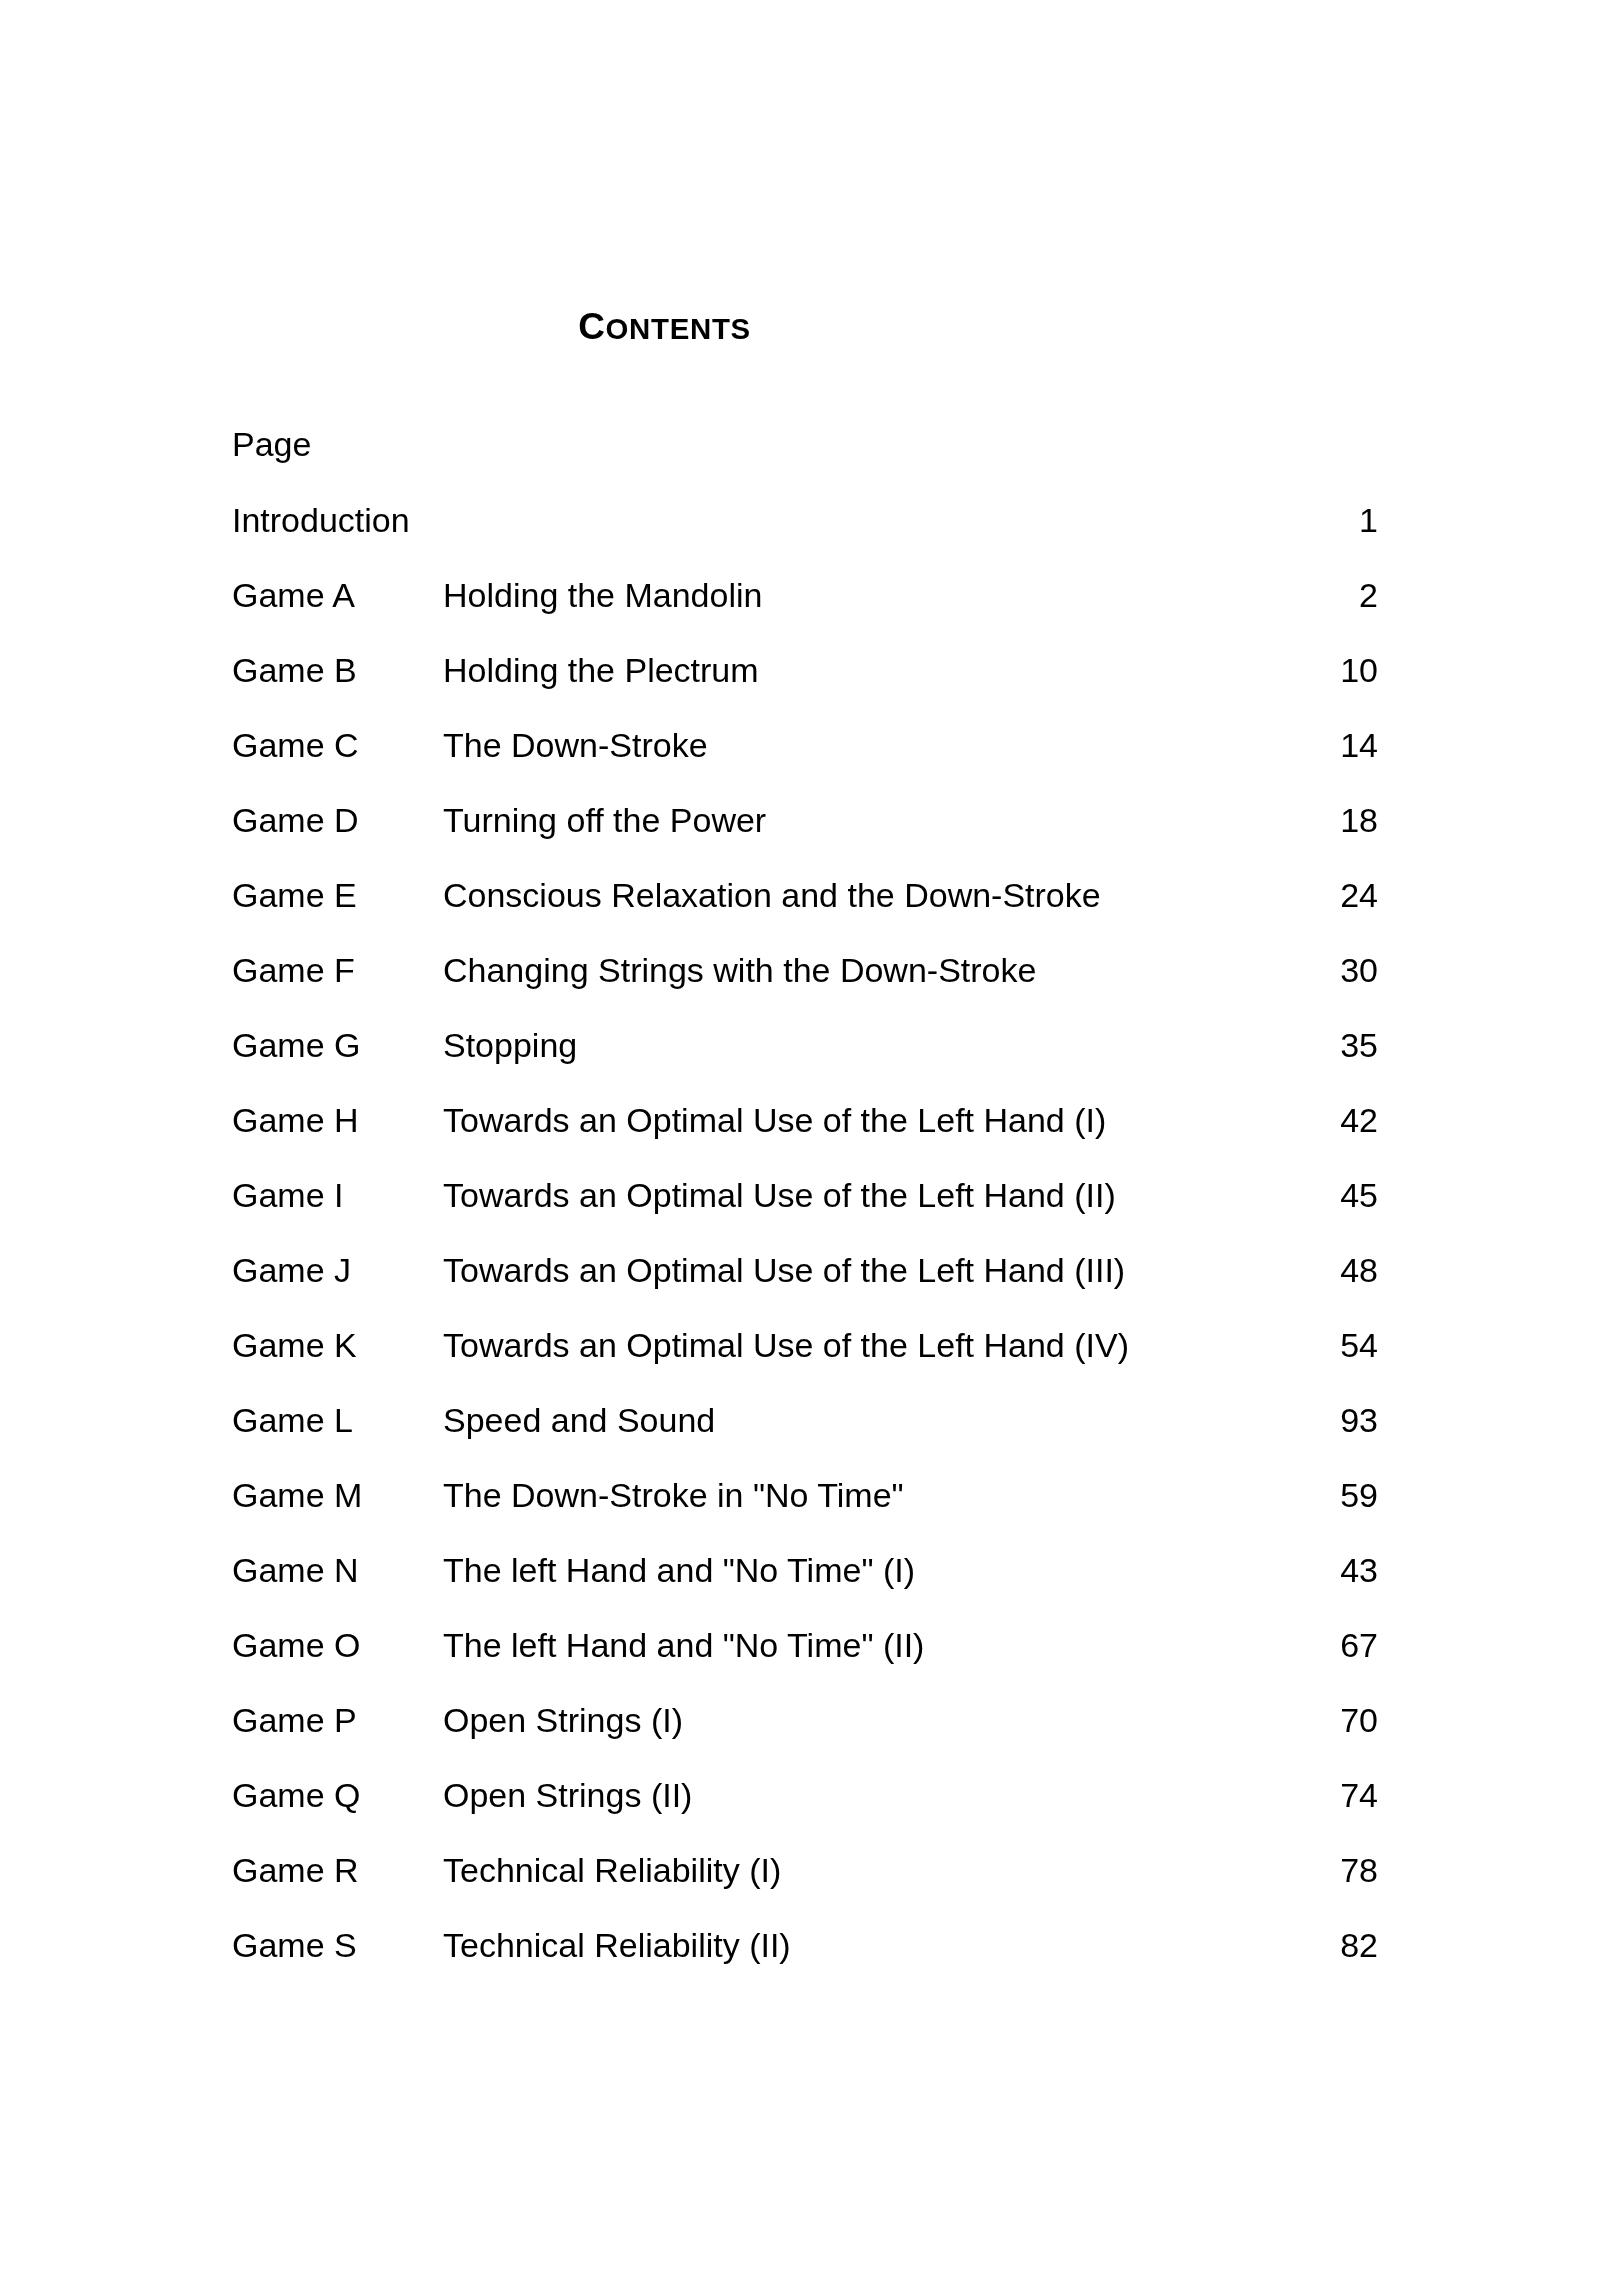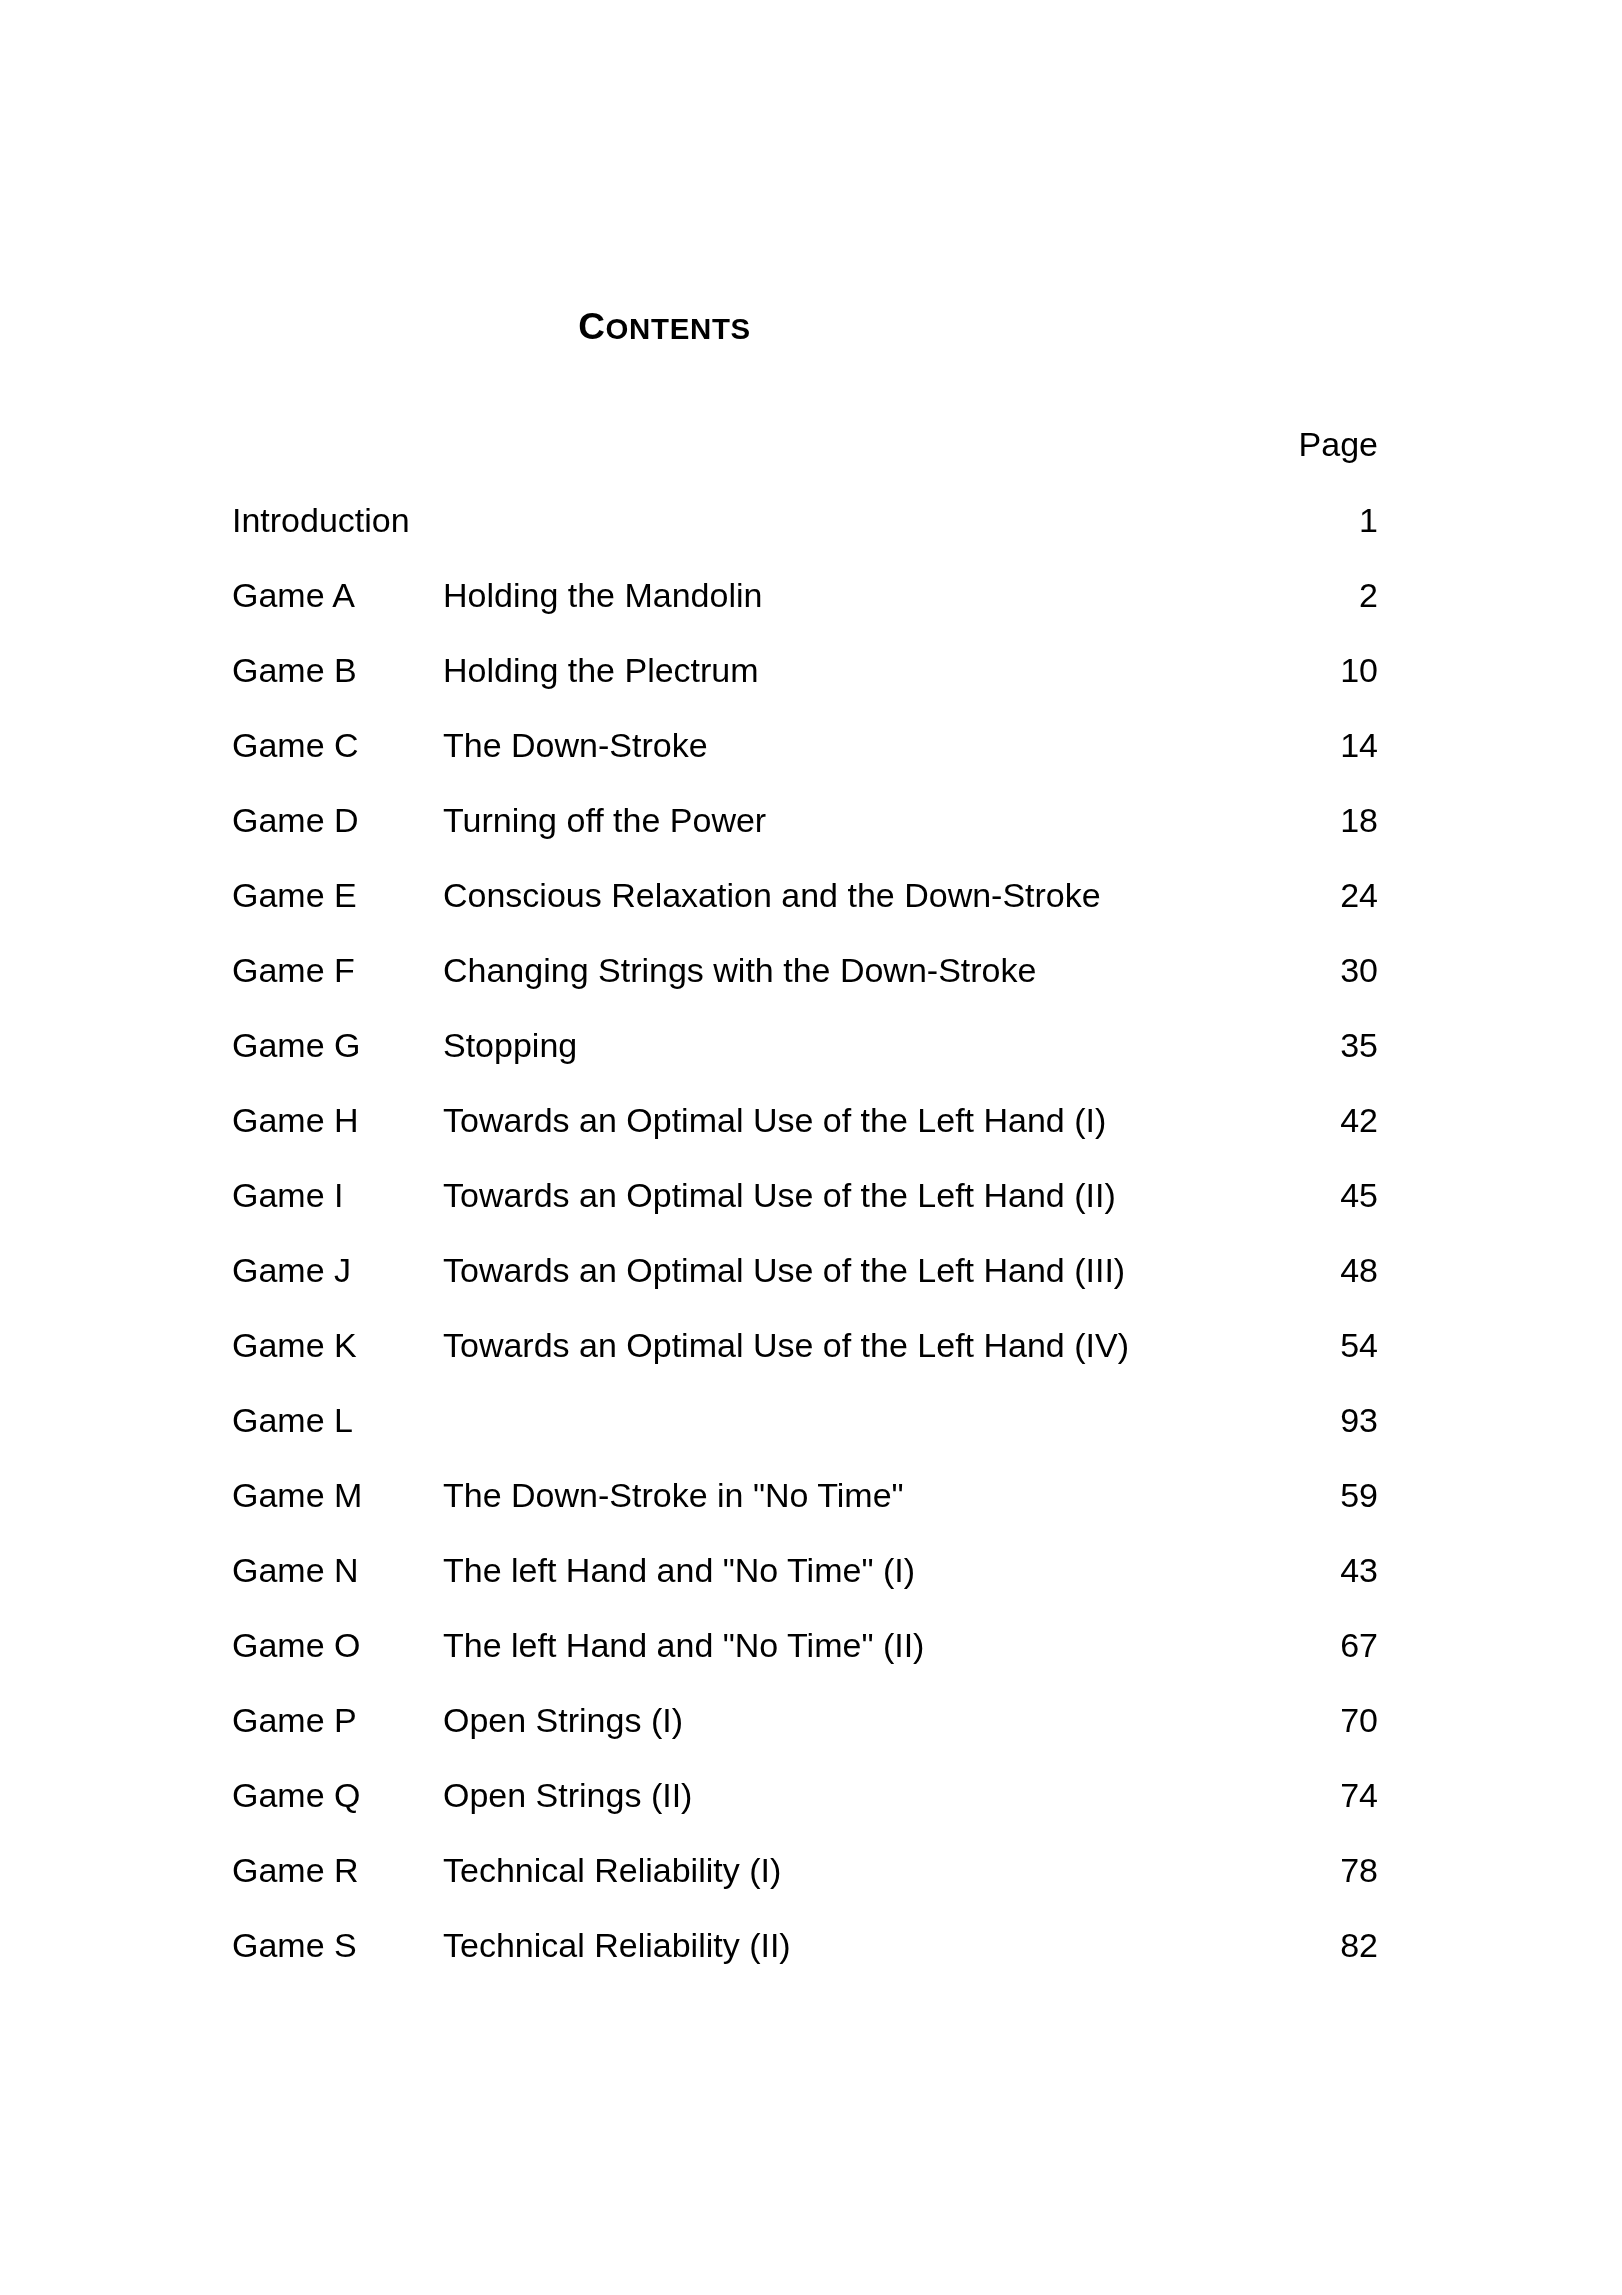--- a/index.html
+++ b/index.html
@@ -27,21 +27,20 @@
     line-height: normal;
   }
   .page-title::first-letter {
     font-size: 37px;
   }
   .page-col-header {
     position: absolute;
     top: 425px;
     left: 232px;
     width: 1146px;
-    text-align: right;
     font-size: 34px;
     line-height: normal;
   }
   .toc {
     position: absolute;
     top: 501px;
     left: 232px;
     width: 1146px;
   }
   .toc-row {
@@ -143,20 +142,21 @@
   </div>
 
   <div class="toc-row">
     <span class="toc-label">Game K</span>
     <span class="toc-title">Towards an Optimal Use of the Left Hand (IV)</span>
     <span class="toc-page">54</span>
   </div>
 
   <div class="toc-row">
     <span class="toc-label">Game L</span>
+    <span class="toc-title">Speed and Sound</span>
     <span class="toc-page">93</span>
   </div>
 
   <div class="toc-row">
     <span class="toc-label">Game M</span>
     <span class="toc-title">The Down-Stroke in "No Time"</span>
     <span class="toc-page">59</span>
   </div>
 
   <div class="toc-row">

